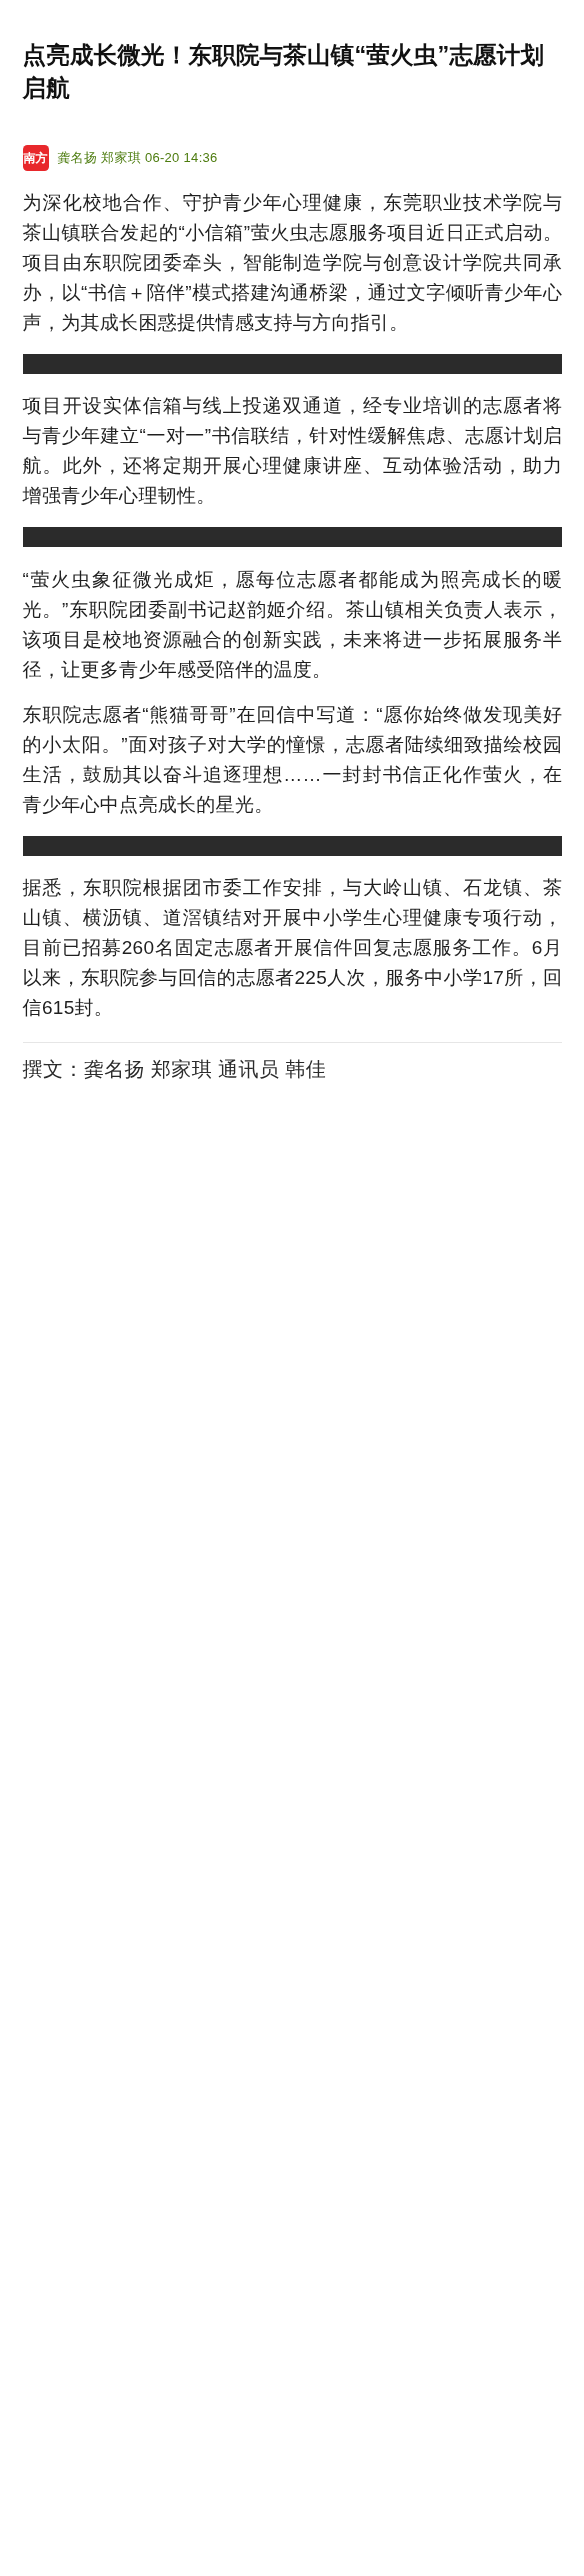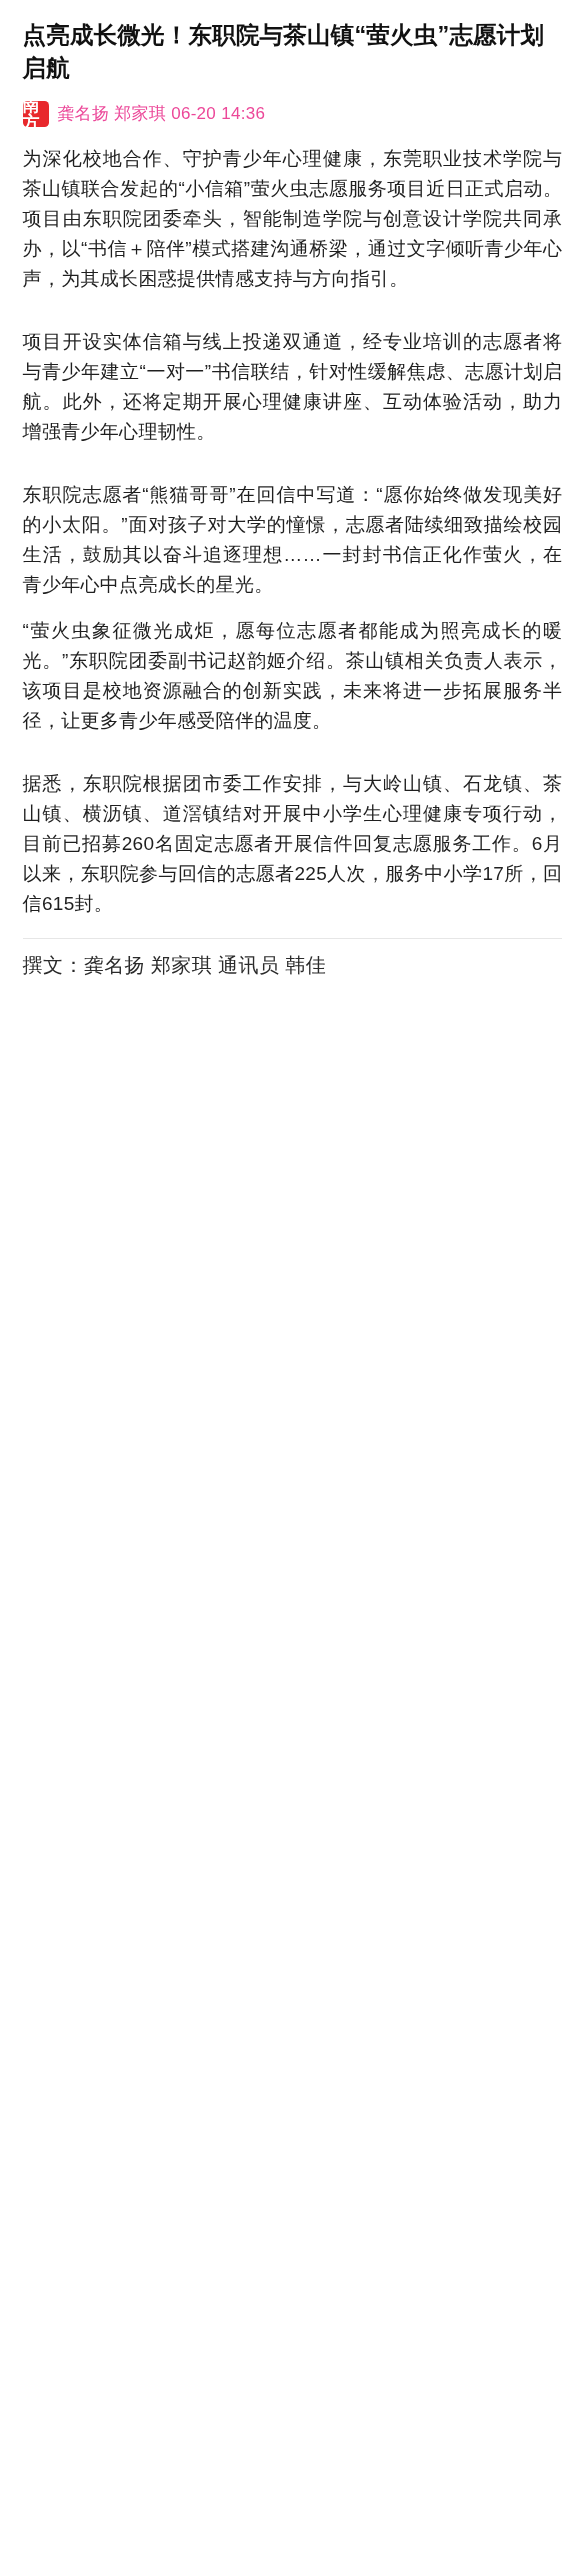--- a/index.html
+++ b/index.html
@@ -1,15 +1,15 @@
 <!DOCTYPE html>
 <html style="font-size:14px"><head>
 <meta charset="utf-8">
 <style>
-  * { box-sizing: border-box; }
+  * { box-sizing: border-box; margin-top: 20px; }
   html, body {
     margin: 0;
     padding: 0;
     background: #ffffff;
   }
   body {
     width: 585px;
     font-family: "Liberation Sans", sans-serif;
     color: #1a1a1a;
     -webkit-font-smoothing: antialiased;
@@ -35,28 +35,28 @@
   }
   .brand-badge {
     width: 26px;
     height: 26px;
     border-radius: 4.4px;
     background: #e8282c;
     color: #ffffff;
     display: flex;
     align-items: center;
     justify-content: center;
-    font-size: 17px;
+    font-size: 12px;
     font-weight: bold;
     line-height: 1;
     flex: none;
   }
   .byline-text {
-    font-size: 17px;
-    color: #ec4899;
+    font-size: 13px;
+    color: #4d7c0f;
     letter-spacing: 0.3px;
   }
   p.para {
     font-size: 19px;
     line-height: 30px;
     color: #1f1f1f;
     margin: 0 0 15.7px 0;
     text-align: justify;
     letter-spacing: 0.3px;
   }
@@ -147,23 +147,23 @@
         
         
         
         
         
       </div>
 
     </div>
   </div>
 
+  <p class="para indent">“萤火虫象征微光成炬，愿每位志愿者都能成为照亮成长的暖光。”东职院团委副书记赵韵姬介绍。茶山镇相关负责人表示，该项目是校地资源融合的创新实践，未来将进一步拓展服务半径，让更多青少年感受陪伴的温度。</p>
+
   <p class="para">东职院志愿者“熊猫哥哥”在回信中写道：“愿你始终做发现美好的小太阳。”面对孩子对大学的憧憬，志愿者陆续细致描绘校园生活，鼓励其以奋斗追逐理想……一封封书信正化作萤火，在青少年心中点亮成长的星光。</p>
-
-  <p class="para indent">“萤火虫象征微光成炬，愿每位志愿者都能成为照亮成长的暖光。”东职院团委副书记赵韵姬介绍。茶山镇相关负责人表示，该项目是校地资源融合的创新实践，未来将进一步拓展服务半径，让更多青少年感受陪伴的温度。</p>
 
   <div class="figure">
     <div class="photo photo3">
       
       
       
       
       
       
       

